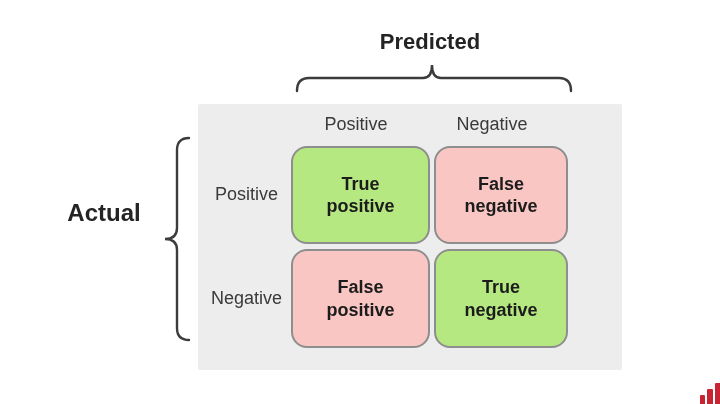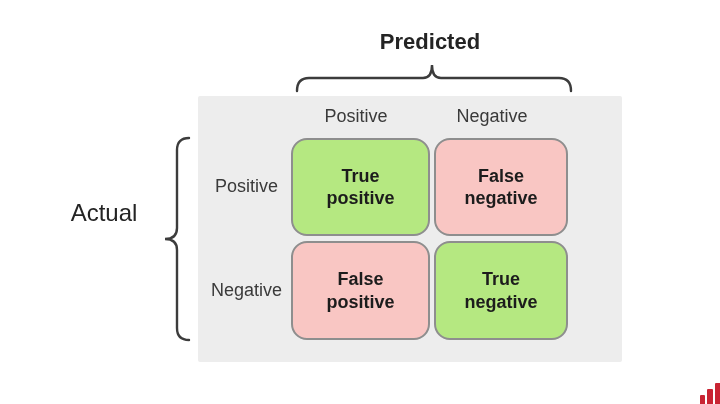--- a/index.html
+++ b/index.html
@@ -15,26 +15,26 @@
   .predicted-title {
     position: absolute; left: 300px; top: 29px; width: 260px;
     text-align: center;
     font-size: 22px; font-weight: bold; color: #242424;
   }
   .top-brace { position: absolute; left: 295px; top: 60px; }
 
   .actual-title {
     position: absolute; left: 44px; top: 199px; width: 120px;
     text-align: center;
-    font-size: 24px; font-weight: normal; color: #242424;
+    font-size: 24px; font-weight: bold; color: #242424;
   }
   .left-brace { position: absolute; left: 163px; top: 136px; }
 
   .panel {
-    position: absolute; left: 198px; top: 96px;
+    position: absolute; left: 198px; top: 104px;
     width: 424px; height: 266px;
     border-radius: 2px;
   }
 
   .col-label, .row-label {
     position: absolute;
     font-size: 18px; color: #3a3a3a;
     text-align: center;
   }
   .col-label.col1 { left: 98px;  top: 10px; width: 120px; }

